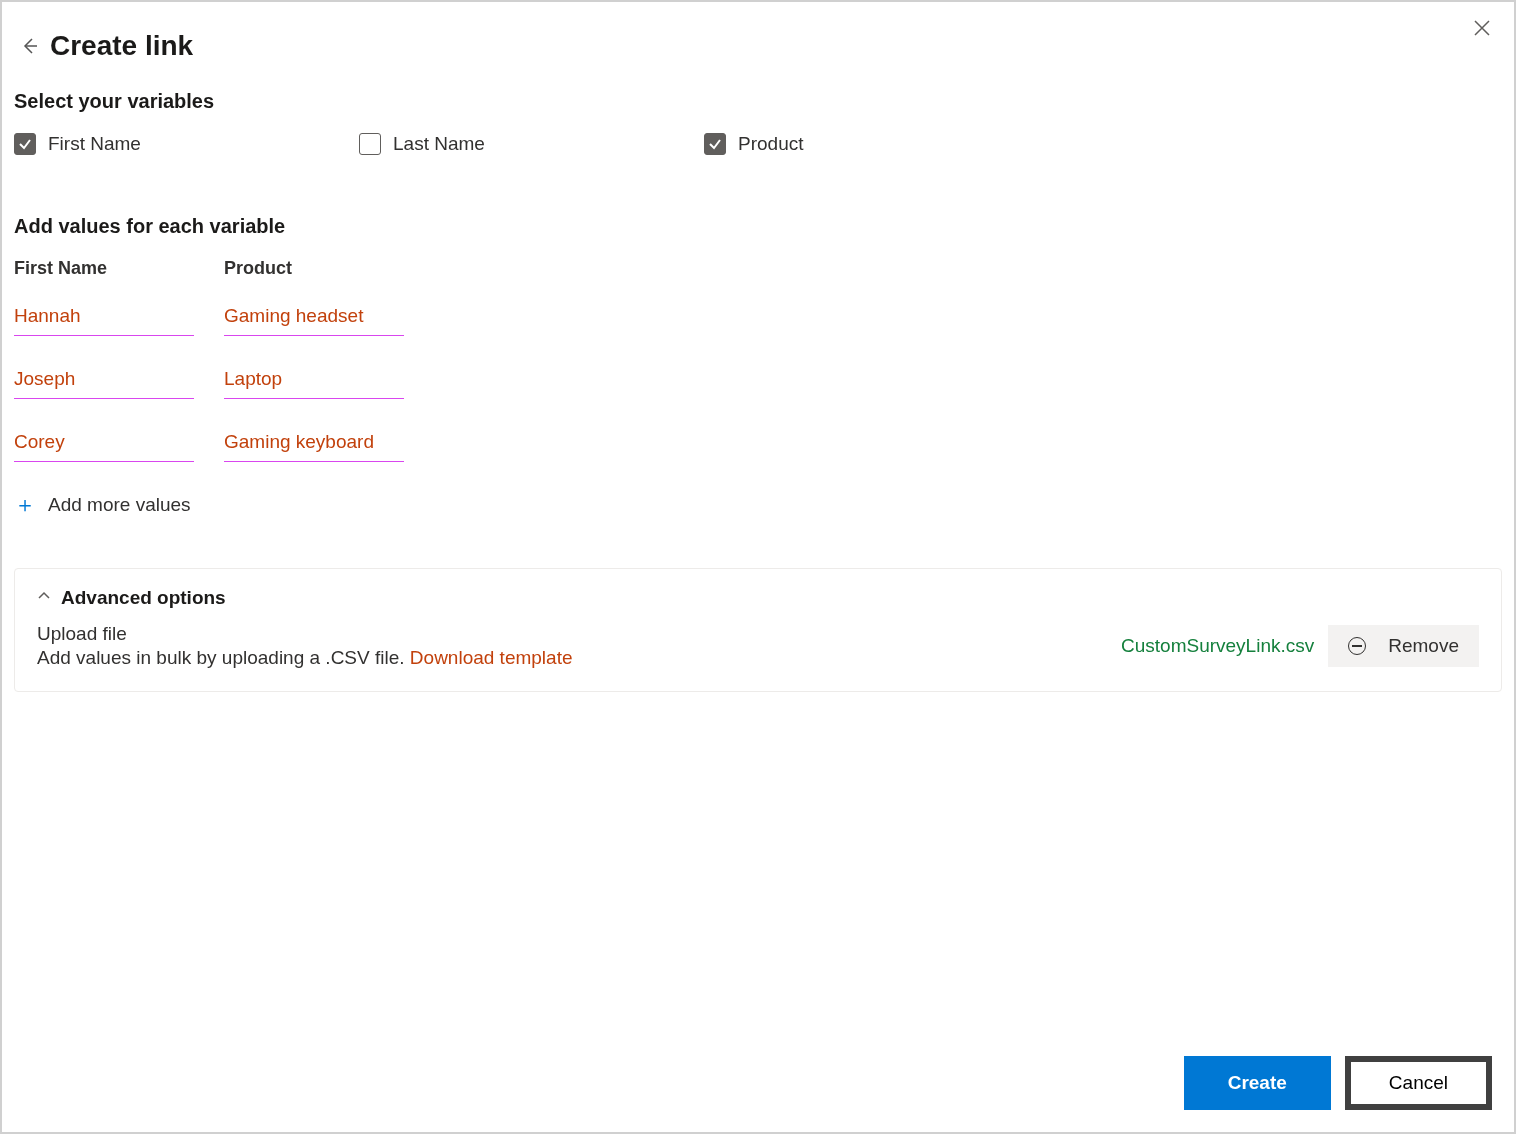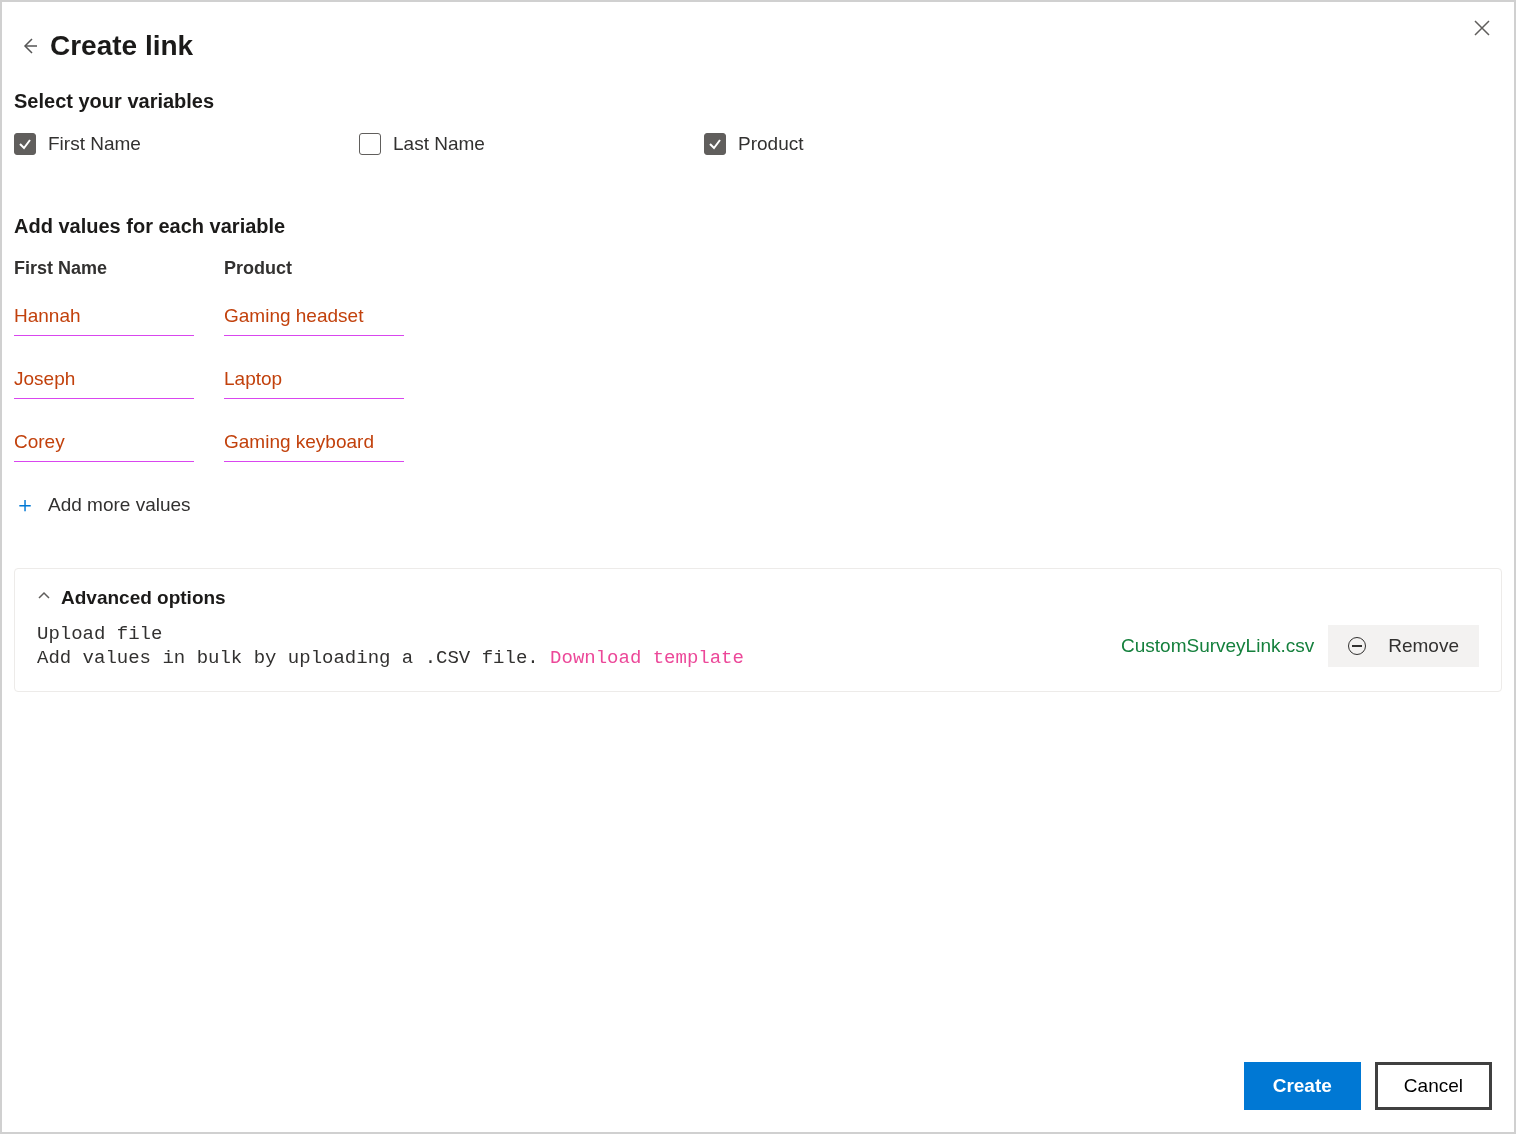--- a/index.html
+++ b/index.html
@@ -149,32 +149,32 @@
       font-size: 19px;
       font-weight: 700;
       color: #1b1a19;
     }
     .adv-body {
       display: flex;
       justify-content: space-between;
       align-items: center;
       gap: 20px;
     }
-    .adv-text-block { flex: 1; font-family: Liberation Mono, monospace; }
+    .adv-text-block { flex: 1; }
     .upload-label {
       font-size: 19px;
       color: #323130;
       margin-bottom: 2px;
     }
     .upload-desc {
       font-size: 19px;
       color: #323130;
     }
     .link {
-      color: #ec4899;
+      color: #c2410c;
       cursor: pointer;
       margin-top: 25px;
     }
     .file-area {
       display: flex;
       align-items: center;
       gap: 14px;
     }
     .file-name {
       font-size: 19px;
@@ -209,22 +209,22 @@
     }
     .footer {
       position: absolute;
       bottom: 22px;
       right: 22px;
       display: flex;
       gap: 14px;
     }
     .btn {
       font-size: 19px;
-      padding: 10px 26px;
-      border: 3px solid #404040;
+      padding: 10px 38px;
+      border: 6px solid #404040;
       background: #fff;
       cursor: pointer;
       font-family: inherit;
       min-width: 100px;
     }
     .btn.primary {
       background: #0078d4;
       color: #fff;
       border-color: #0078d4;
       font-weight: 600;

